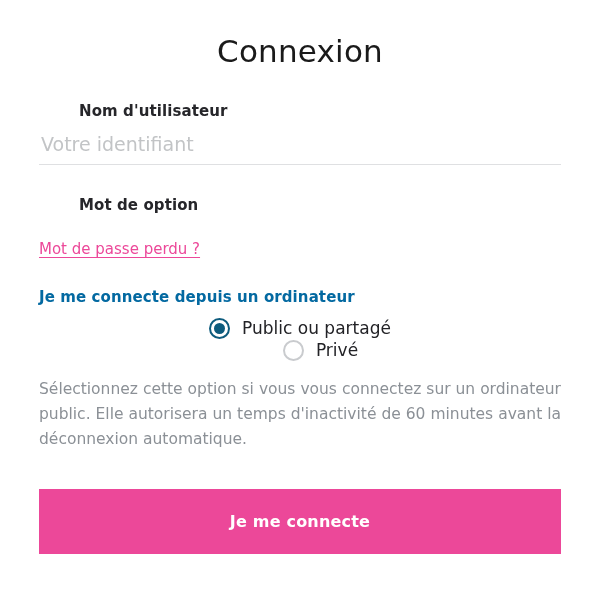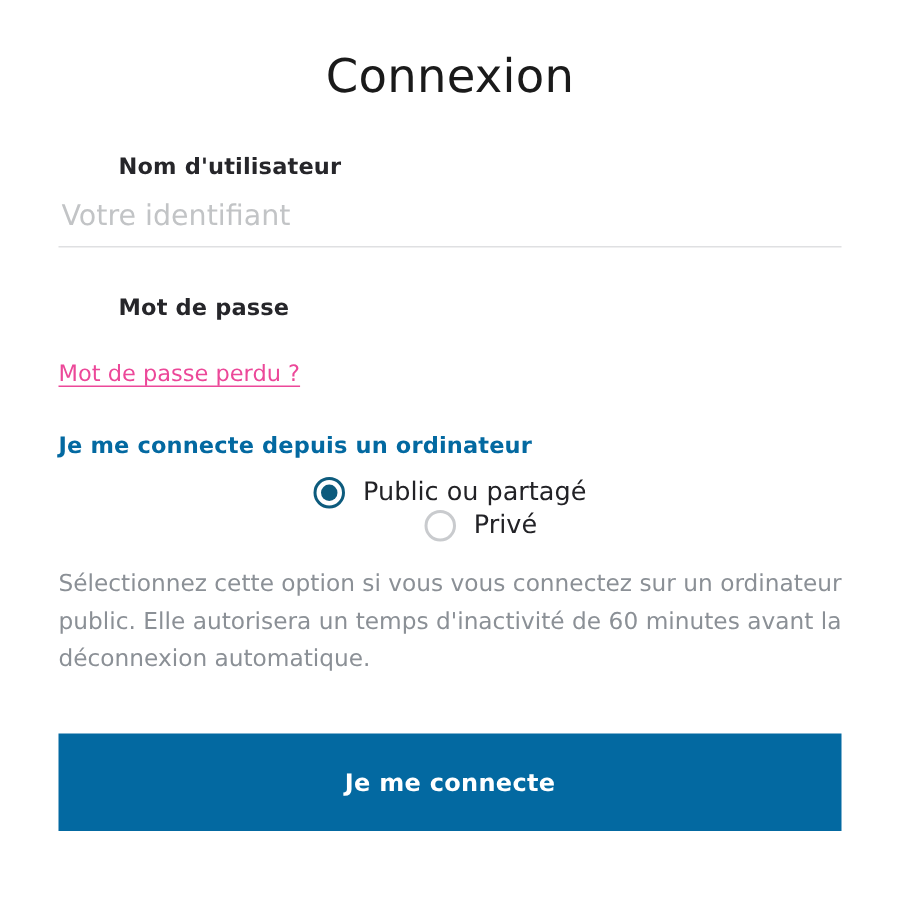--- a/index.html
+++ b/index.html
@@ -176,21 +176,21 @@
     margin-top: 37px;
   }
 
   .submit-button {
     display: block;
     width: 100%;
     box-sizing: border-box;
     height: 65px;
     border: 0;
     border-radius: 0;
-    background: #0369a1;
+    background: #ec4899;
     color: #ffffff;
     font-family: "DejaVu Sans", "Liberation Sans", sans-serif;
     font-size: 16px;
     font-weight: 700;
     letter-spacing: 0.2px;
     cursor: pointer;
   }
 </style>
 </head>
 <body>
@@ -202,21 +202,21 @@
   <div class="form-body">
 
     <div class="field-group">
       <label class="field-label">Nom d'utilisateur</label>
       <div class="field-input-wrap">
         <input class="field-input" type="text" placeholder="Votre identifiant" style="">
       </div>
     </div>
 
     <div class="field-group">
-      <label class="field-label">Mot de passe</label>
+      <label class="field-label">Mot de option</label>
     </div>
 
     <a class="forgot-link" href="#">Mot de passe perdu ?</a>
 
     <div class="context-section">
       <p class="context-legend">Je me connecte depuis un ordinateur</p>
 
       <div class="radio-row">
         <label class="radio-option is-selected">
           <span class="radio-mark"></span>

